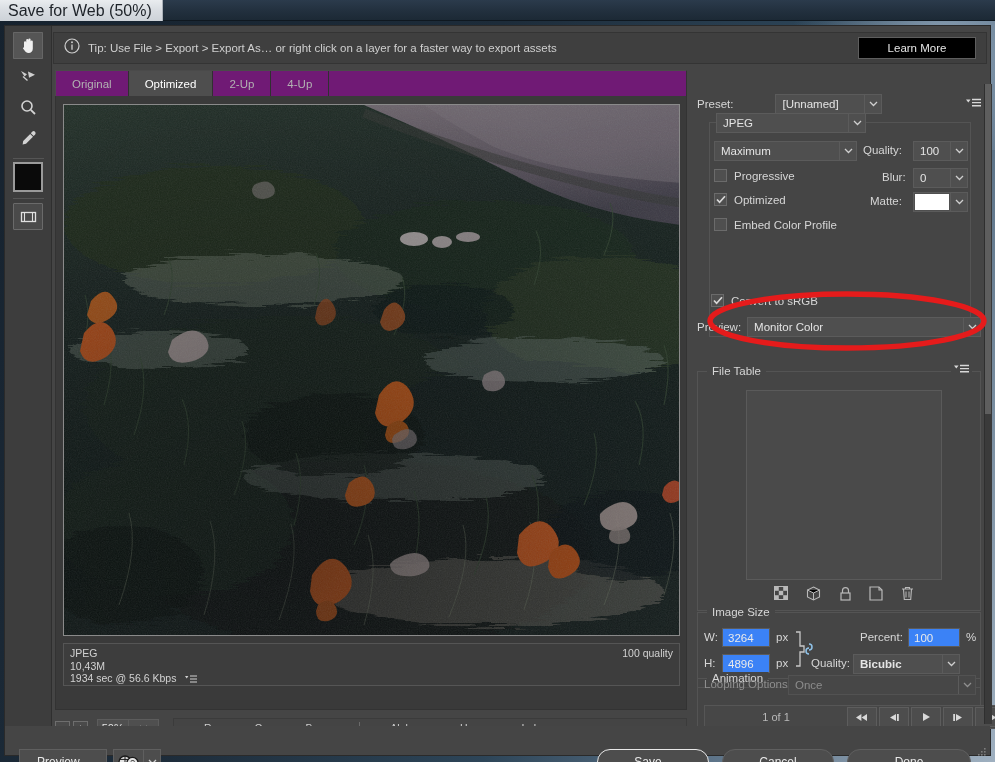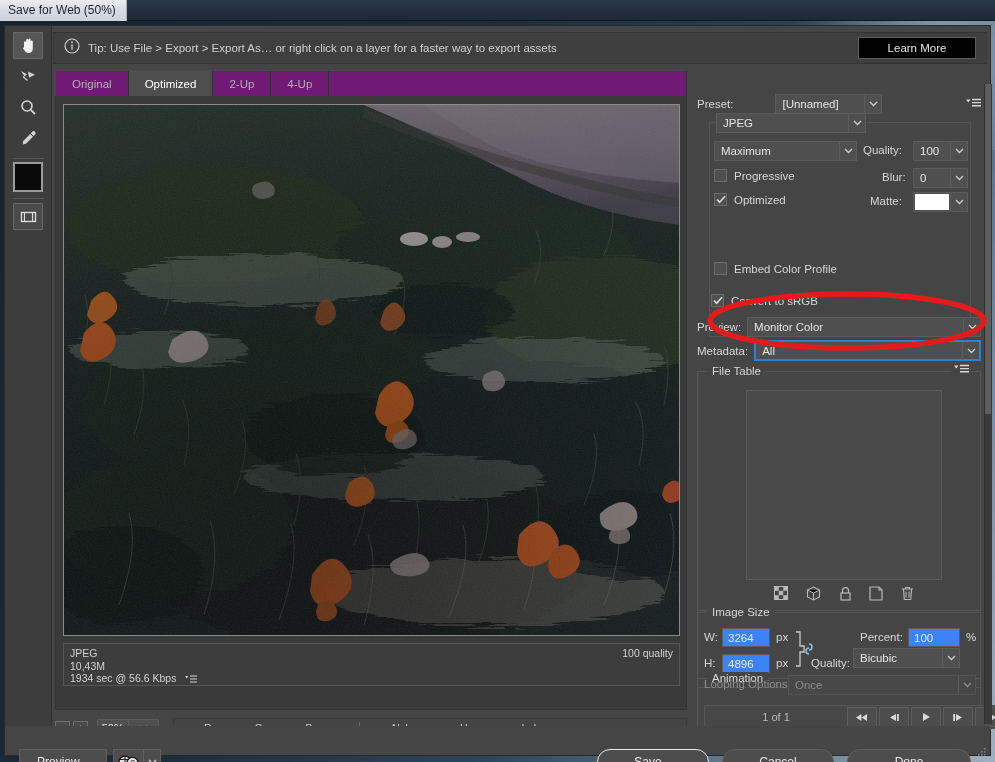--- a/index.html
+++ b/index.html
@@ -23,21 +23,21 @@
 
   
   .titlebar {
     position: absolute; left: 0; top: 0; width: 995px; height: 21px;
     background: linear-gradient(180deg,#2b3b4c 0%, #22303e 55%, #1c2935 100%);
     border-bottom: 1px solid #0f1820;
   }
   .titlebar .tcap {
     position: absolute; left: 0; top: 0; height: 21px; padding: 3px 10px 16px 8px;
     background: linear-gradient(180deg,#e9ecef 0%, #d9dde2 48%, #cdd2d8 100%);
-    color: #1d2228; font-size: 12px; line-height: 15px;
+    color: #1d2228; font-size: 16px; line-height: 15px;
     border-right: 1px solid #aab1b9;
     white-space: nowrap;
   }
 
   
   .dialog {
     position: absolute; left: 4px; top: 25px; width: 987px; height: 731px;
     background: #454545;
     border: 1px solid #2a2a2a;
   }
@@ -571,21 +571,21 @@
       <span class="lbl" style="position:absolute;left:160px;top:72px;">Matte:</span>
       <div class="sel-ctl" style="position:absolute;left:203px;top:69px;width:55px;padding:0;">
         <span style="flex:1;height:16px;margin:1px;background:#ffffff;display:block;"></span>
         <span class="arr">
           <svg width="9" height="6" viewBox="0 0 9 6">
               <path d="M1 1l3.5 3.5L8 1" stroke="#cfcfcf" stroke-width="1.3" fill="none"></path>
             </svg>
         </span>
       </div>
 
-      <div class="row" style="position:absolute;left:4px;top:95px;margin-top:44px;">
+      <div class="row" style="position:absolute;left:4px;top:95px;">
         <span class="chk"></span>
         <span class="lbl">Embed Color Profile</span>
       </div>
     </div>
 
     <div class="row" style="position:absolute;left:16px;top:210px;">
       <span class="chk">
         <svg width="10" height="9" viewBox="0 0 10 9">
             <path d="M1 4.5l2.6 2.8L9 1.2" stroke="#d8d8d8" stroke-width="1.7" fill="none"></path>
           </svg>
@@ -598,31 +598,20 @@
       <div class="sel-ctl" style="flex:1;margin-left:6px;">
         <span class="v">Monitor Color</span>
         <span class="arr">
           <svg width="9" height="6" viewBox="0 0 9 6">
               <path d="M1 1l3.5 3.5L8 1" stroke="#cfcfcf" stroke-width="1.3" fill="none"></path>
             </svg>
         </span>
       </div>
     </div>
 
-    <div class="row" style="position:absolute;left:2px;top:256px;width:284px;">
-      <span class="lbl">Metadata:</span>
-      <div class="sel-ctl focus" style="flex:1;margin-left:6px;">
-        <span class="v">All</span>
-        <span class="arr">
-          <svg width="9" height="6" viewBox="0 0 9 6">
-              <path d="M1 1l3.5 3.5L8 1" stroke="#cfcfcf" stroke-width="1.3" fill="none"></path>
-            </svg>
-        </span>
-      </div>
-    </div>
 
     <div class="group" style="left:2px;top:287px;width:284px;height:240px;">
       <span class="gt">File Table</span>
       <span style="position:absolute;right:8px;top:-8px;background:#454545;padding:0 3px;">
         <svg width="15" height="10" viewBox="0 0 15 10">
           <path d="M0 1.5l4.6 0L2.3 4.4z" fill="#d8d8d8"></path>
           <path d="M6 1.5h9M6 4.6h9M6 7.7h9" stroke="#d8d8d8" stroke-width="1.4"></path>
         </svg>
       </span>
       <div class="ct-box"></div>
@@ -685,21 +674,21 @@
         </svg>
       </span>
 
       <span class="lbl" style="position:absolute;left:162px;top:18px;">Percent:</span>
       <div class="txt-ctl" style="position:absolute;left:210px;top:15px;width:52px;">
         <span>100</span>
       </div>
       <span class="lbl" style="position:absolute;left:268px;top:18px;">%</span>
 
       <span class="lbl" style="position:absolute;left:113px;top:44px;">Quality:</span>
-      <div class="sel-ctl" style="position:absolute;left:155px;top:35px;width:107px;">
+      <div class="sel-ctl" style="position:absolute;left:155px;top:41px;width:107px;font-weight:bold;">
         <span class="v">Bicubic</span>
         <span class="arr">
           <svg width="9" height="6" viewBox="0 0 9 6">
               <path d="M1 1l3.5 3.5L8 1" stroke="#cfcfcf" stroke-width="1.3" fill="none"></path>
             </svg>
         </span>
       </div>
     </div>
 
     <div class="group" style="left:2px;top:594px;width:284px;height:58px;">

